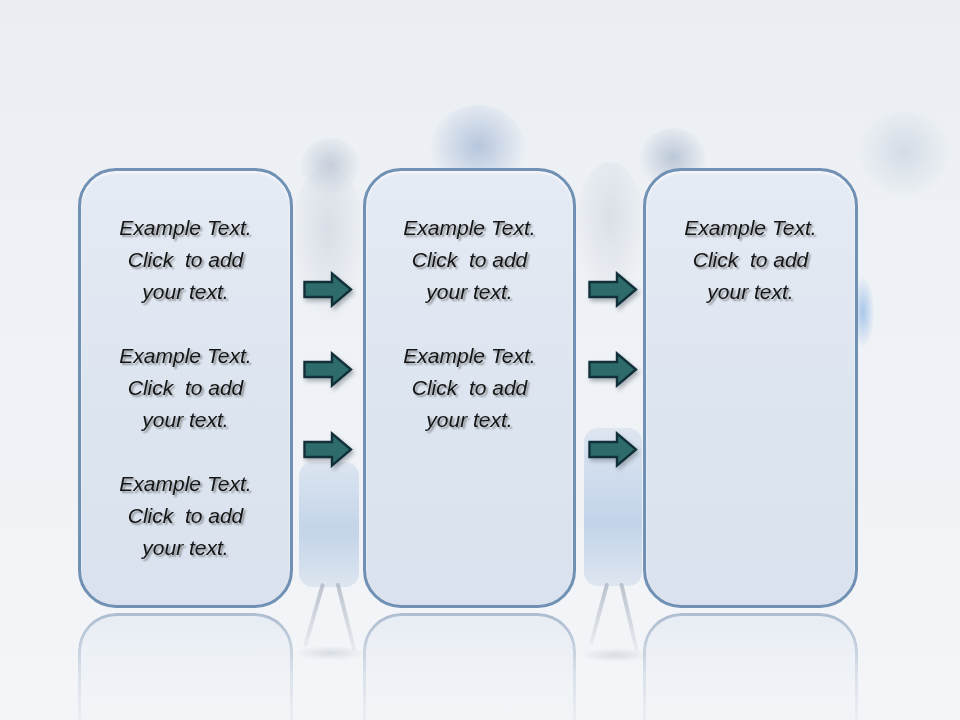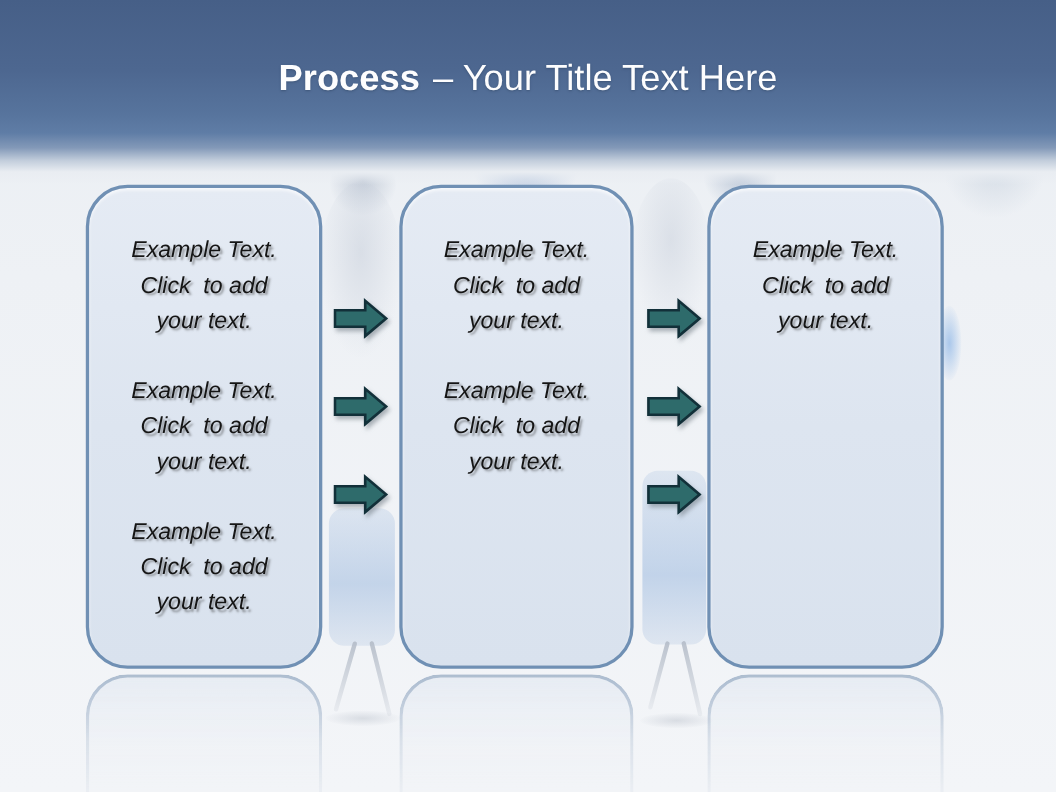--- a/index.html
+++ b/index.html
@@ -109,26 +109,20 @@
     <div class="leg leg2a"></div>
     <div class="leg leg2b"></div>
     <div class="base base1"></div>
     <div class="base base2"></div>
   </div>
 
   <div class="refl refl1"></div>
   <div class="refl refl2"></div>
   <div class="refl refl3"></div>
 
-  <div class="header">
-    <h1 class="title">
-        <span class="t-bold">Process</span>
-        <span class="t-rest">– Your Title Text Here</span>
-      </h1>
-  </div>
 
   <div class="box box1">
     <p class="ph">Example Text.
 Click  to add
 your text.</p>
     <p class="ph">Example Text.
 Click  to add
 your text.</p>
     <p class="ph">Example Text.
 Click  to add

